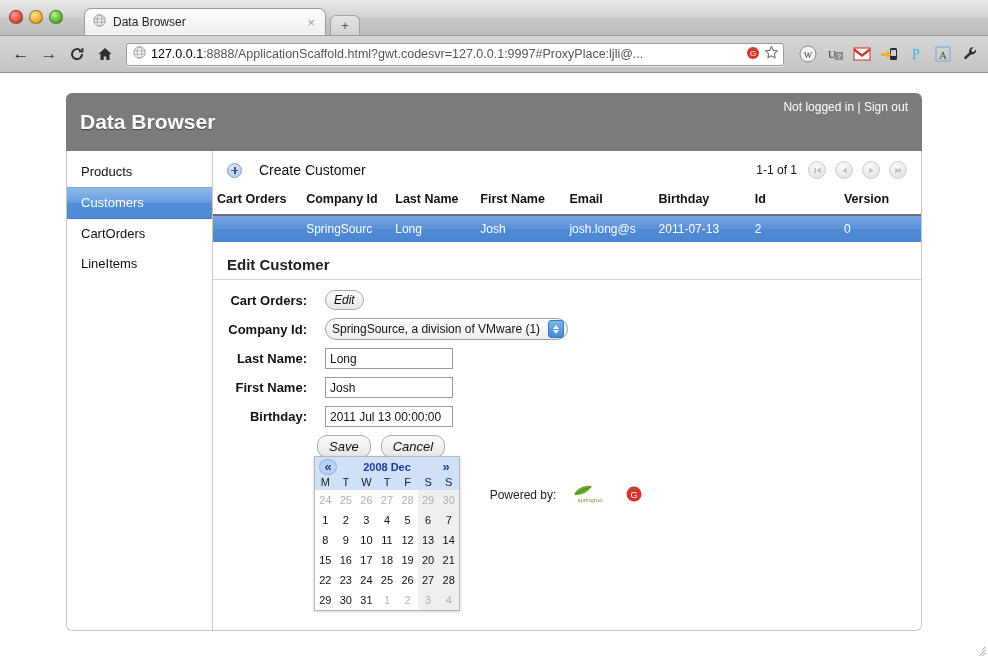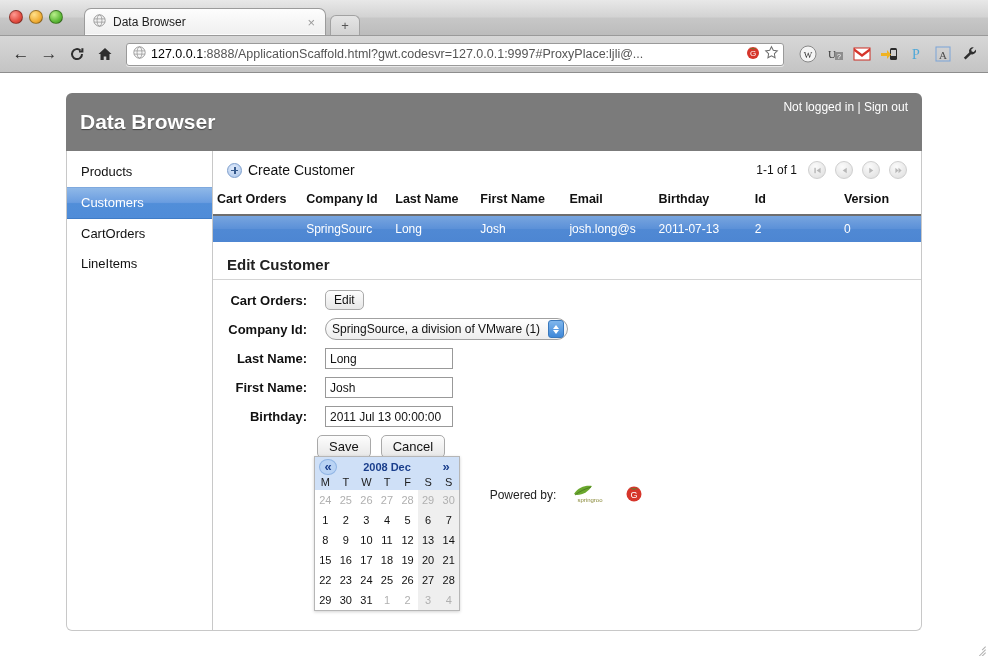--- a/index.html
+++ b/index.html
@@ -170,21 +170,21 @@
     border-top: 1px solid #7fa9de;
     border-bottom: 1px solid #3f7cc7;
   }
 
   .content { flex: 1 1 auto; position: relative; }
 
   .content-toolbar {
     display: flex; align-items: center;
     padding: 10px 14px 8px 14px;
   }
-  .create-btn { display: flex; align-items: center; gap: 6px; cursor: default; text-align: right; }
+  .create-btn { display: flex; align-items: center; gap: 17px; cursor: default; text-align: right; }
   .plus-circle {
     width: 15px; height: 15px; border-radius: 50%;
     background: radial-gradient(circle at 40% 32%, #dfeafb, #b9cfee 70%, #97b5de);
     border: 1px solid #7e9fcd;
     position: relative;
   }
   .plus-circle:before, .plus-circle:after {
     content: ""; position: absolute; background: #35598c;
   }
   .plus-circle:before { left: 3px; top: 6px; width: 7px; height: 1.6px; }
@@ -252,22 +252,23 @@
     color: #111;
     margin-right: 16px;
     padding-right: 2px;
   }
   .btn {
     font-family: "Liberation Sans", sans-serif;
     font-size: 12px;
     padding: 2px 8px;
     background: linear-gradient(180deg,#fdfdfd,#e7e7e7);
     border: 1px solid #a9a9a9;
-    border-radius: 5px;
+    border-radius: 10px;
     color: #111;
+    font-style: italic;
   }
   .sel-wrap { position: relative; display: inline-block; }
   select.sel {
     font-family: "Liberation Sans", sans-serif;
     font-size: 12px;
     height: 22px;
     padding: 1px 26px 1px 6px;
     border: 1px solid #a1a1a1;
     border-radius: 11px;
     background: linear-gradient(180deg,#ffffff,#ededed);

